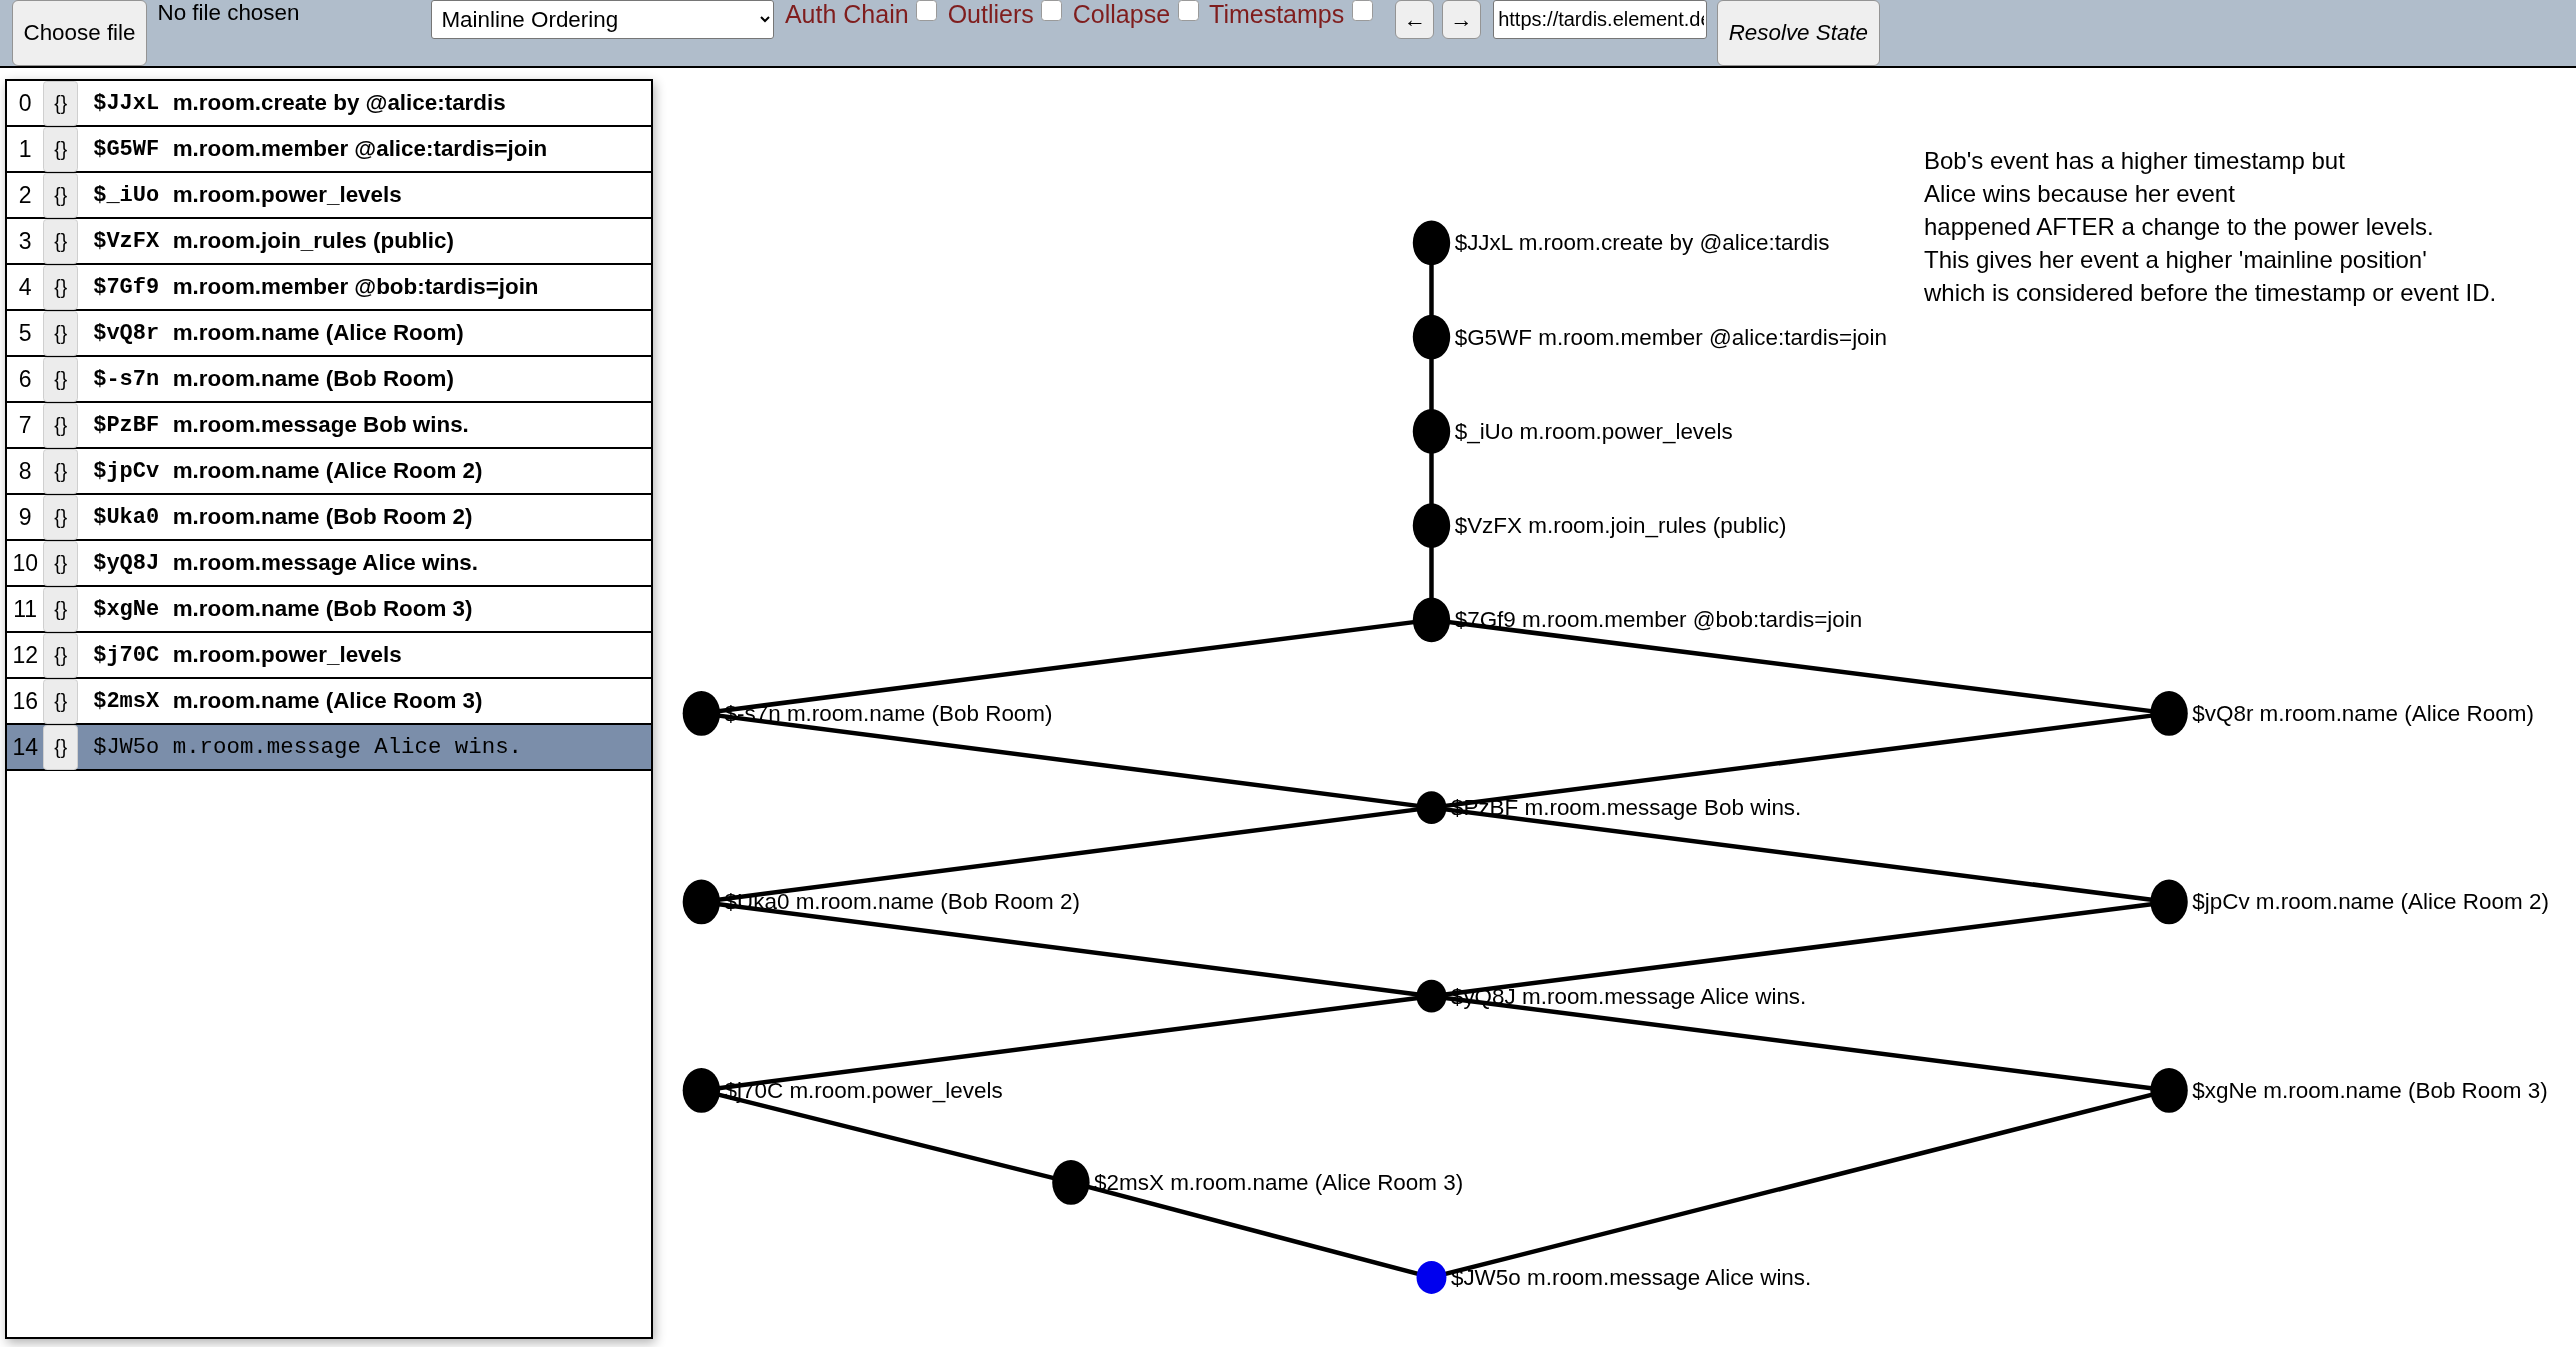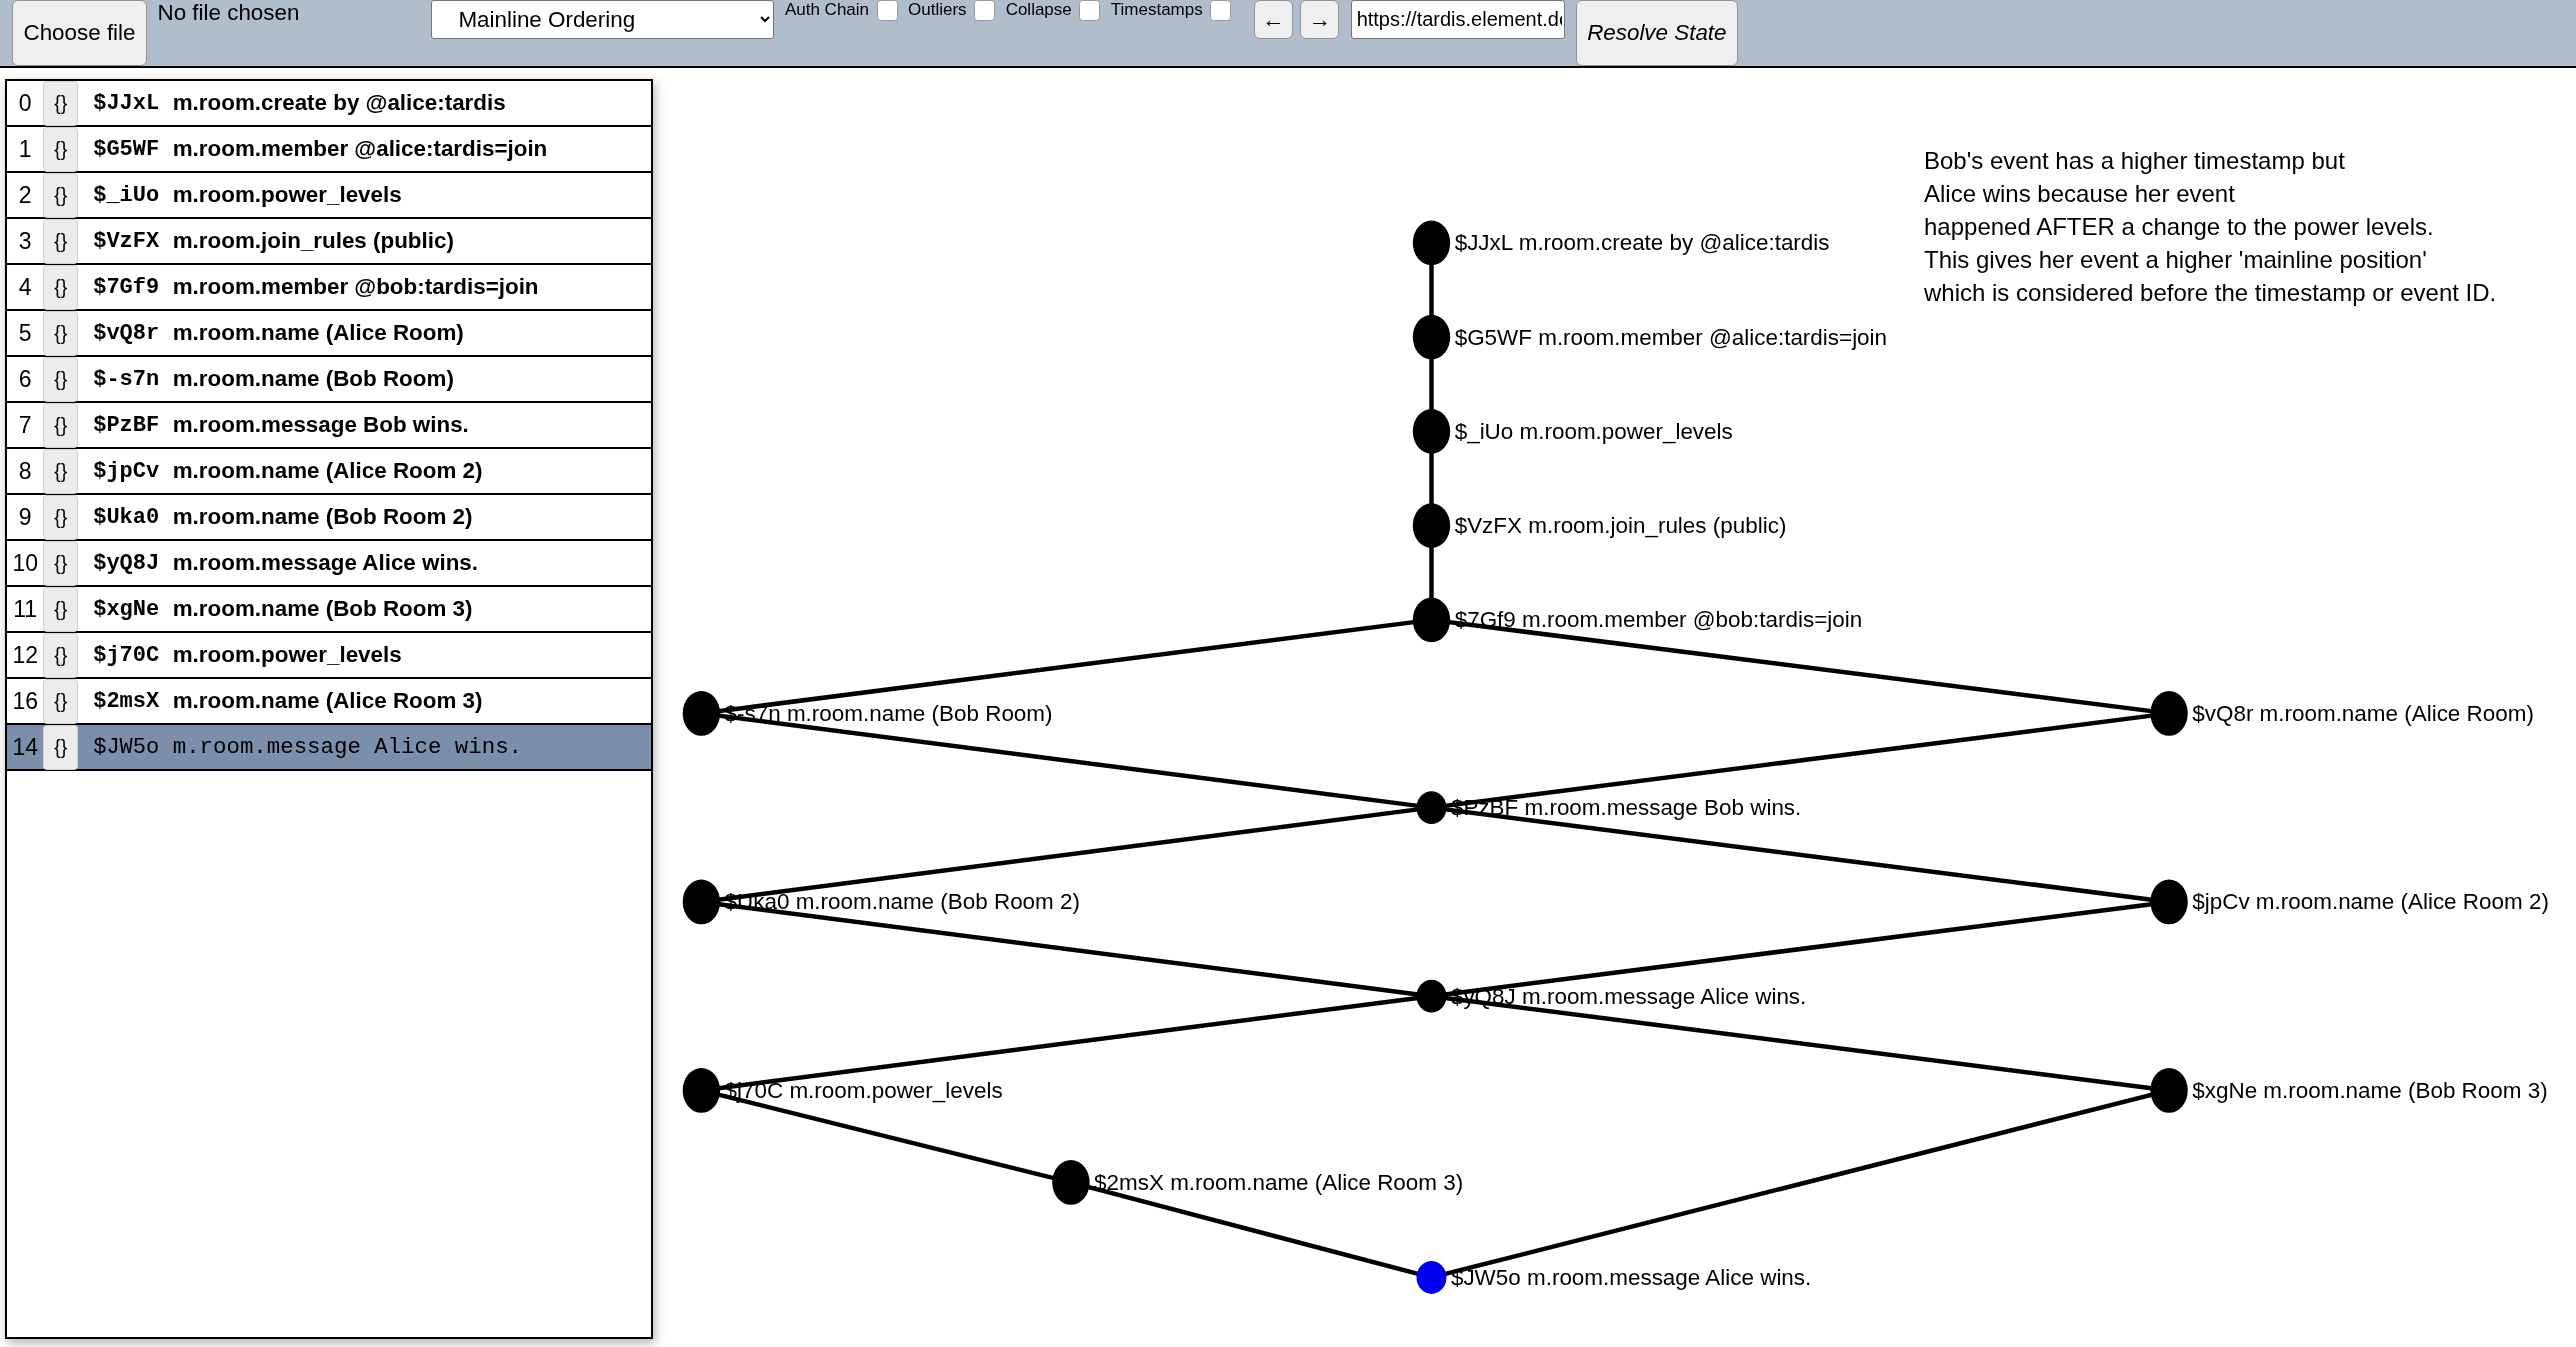--- a/index.html
+++ b/index.html
@@ -48,30 +48,30 @@
     white-space: nowrap;
   }
   .tb-select {
     font-family: "Liberation Sans", sans-serif;
     font-size: 22.4px;
     background: #ffffff;
     border: 1.5px solid #767676;
     border-radius: 3px;
     width: 343px;
     height: 39px;
-    padding-left: 22px;
+    padding-left: 5px;
     color: #000;
     box-sizing: border-box;
     margin-left: 132px;
     cursor: pointer;
   }
   .tb-label {
     font-family: "Liberation Sans", sans-serif;
-    font-size: 17px;
-    color: #000000;
+    font-size: 25px;
+    color: #7f1d1d;
     margin-left: 10.5px;
     white-space: nowrap;
   }
   .tb-check {
     width: 21px;
     height: 21px;
     background: #ffffff;
     border: 1.5px solid #9a9a9a;
     border-radius: 3.7px;
     margin-left: 7.5px;

